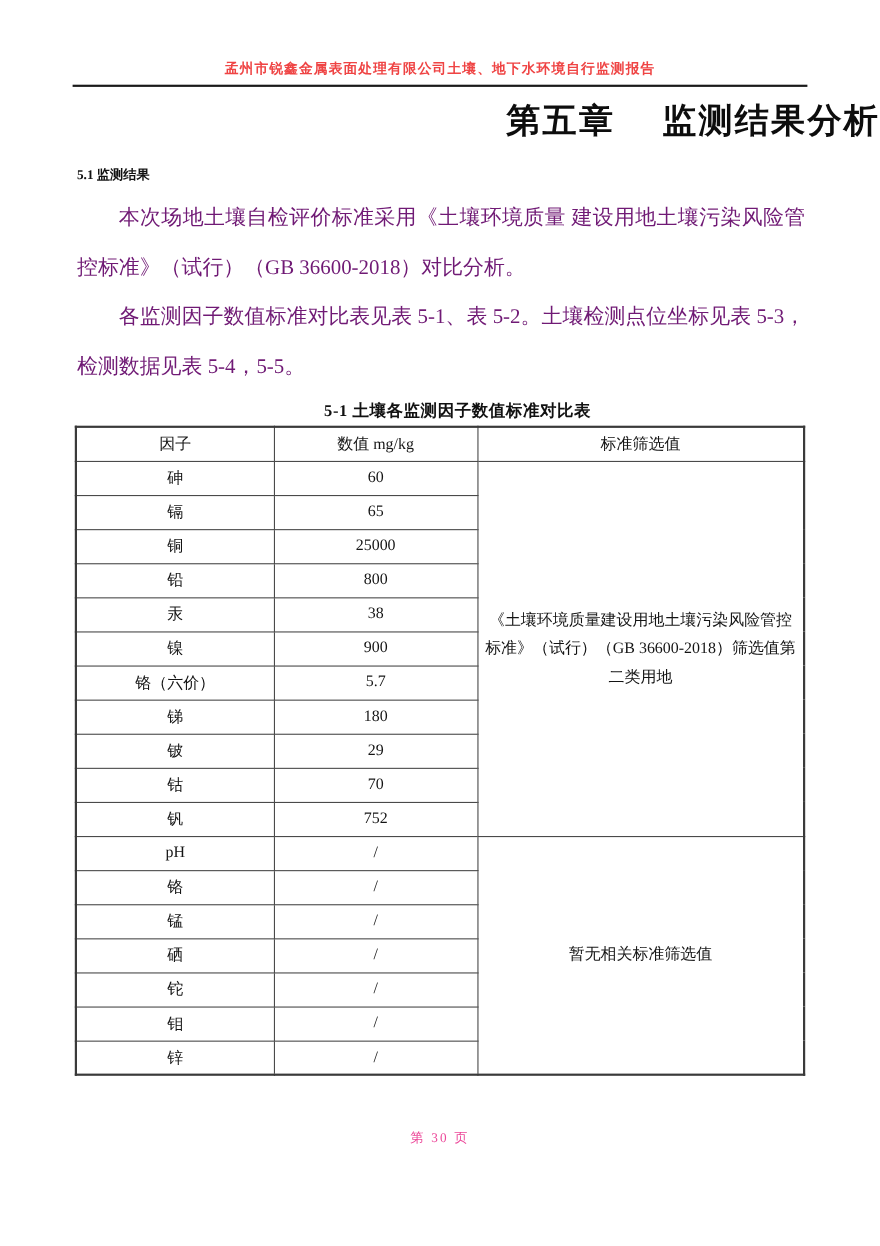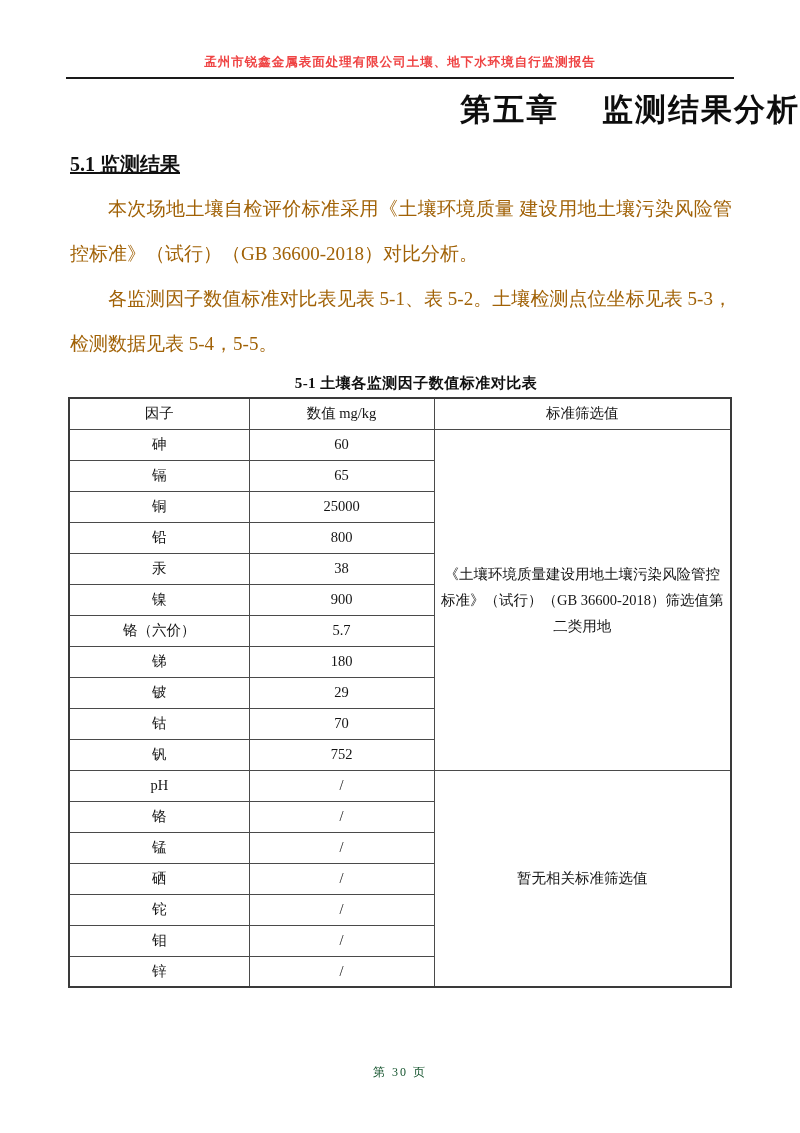--- a/index.html
+++ b/index.html
@@ -33,32 +33,31 @@
     margin-top: 10px;
     text-align: right;
     font-size: 31px;
     font-weight: bold;
     letter-spacing: 2px;
     color: #0d0d0d;
   }
 
   .section-title {
     margin: 20px 70px 0 70px;
-    font-size: 20px;
-    font-weight: bold;
-    text-decoration: underline;
+    font-size: 12px;
+    font-weight: bold;
   }
 
   .body-para {
     margin: 8px 68px 0 70px;
     font-size: 19px;
     line-height: 45px;
     text-indent: 2em;
     text-align: justify;
-    color: #a16207;
+    color: #701a75;
   }
   .body-para + .body-para { margin-top: 0; font-family: Liberation Serif, serif; }
 
   .table-caption {
     margin-top: 8px;
     text-align: center;
     font-size: 15px;
     font-weight: bold;
     letter-spacing: 0.5px;
     padding-left: 32px;
@@ -91,23 +90,22 @@
     padding: 0 10px;
   }
 
   .page-footer {
     position: absolute;
     left: 0;
     top: 1026px;
     width: 100%;
     text-align: center;
     font-size: 12px;
-    color: #14532d;
+    color: #ec4899;
     letter-spacing: 2px;
-    margin-top: 38px;
   }
 </style>
 </head>
 <body>
 
 <div class="page">
 
   <div class="doc-header">孟州市锐鑫金属表面处理有限公司土壤、地下水环境自行监测报告</div>
   <hr class="header-rule">
 

